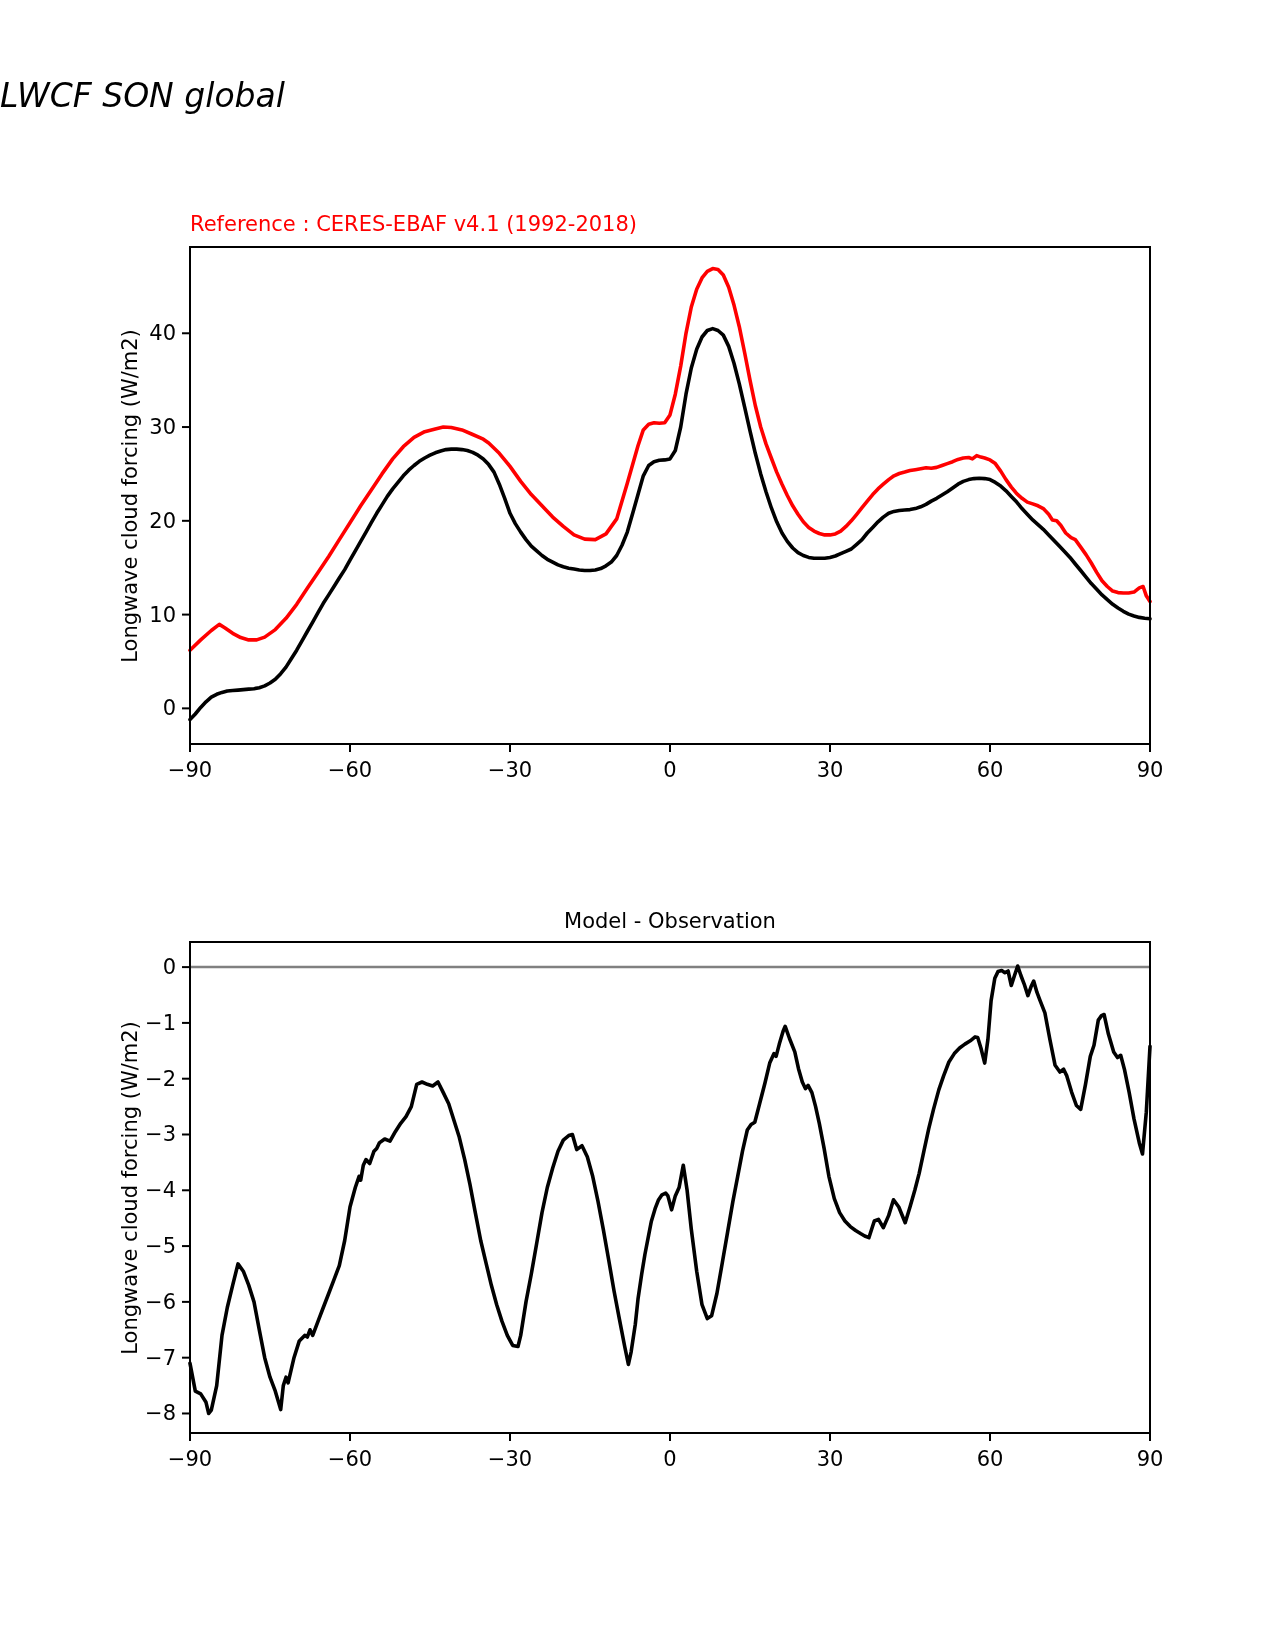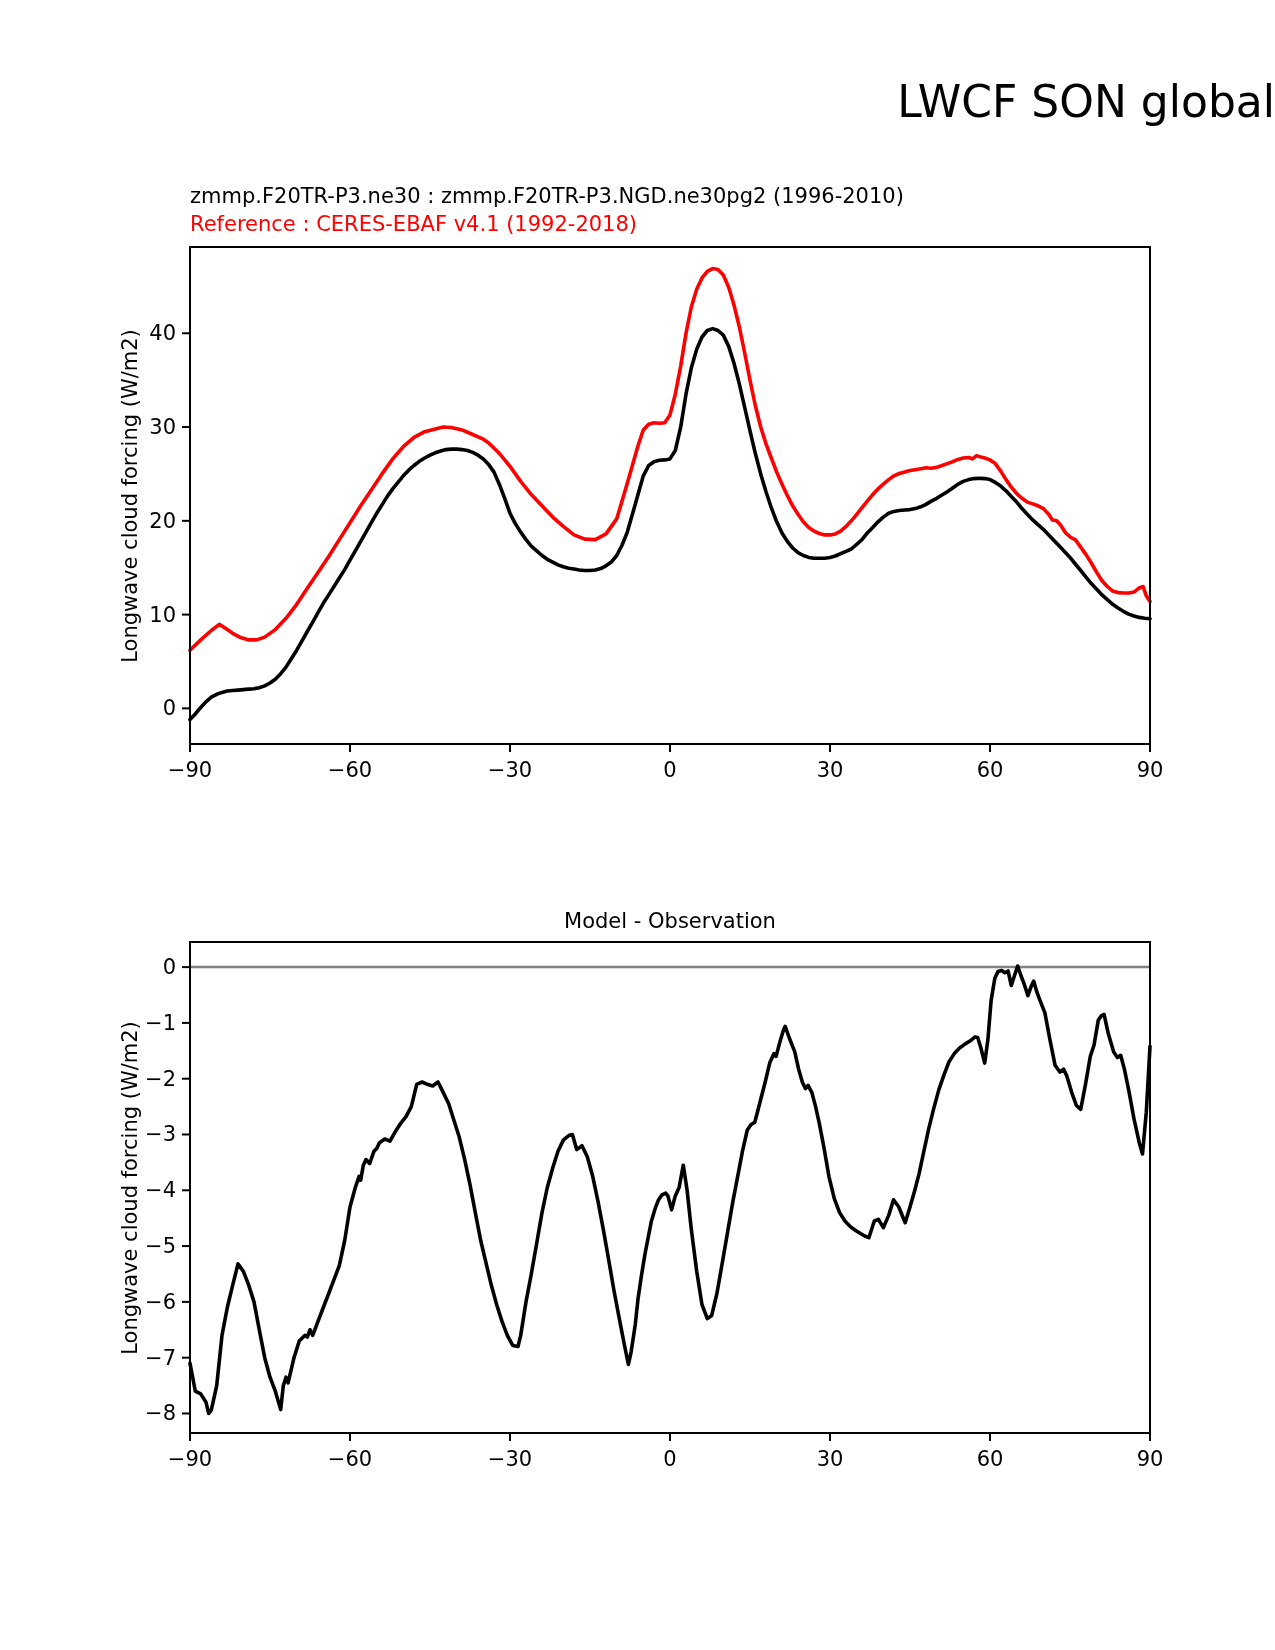--- a/index.html
+++ b/index.html
@@ -1,20 +1,20 @@
 <!DOCTYPE html>
 <html><head>
 <meta charset="utf-8">
 <style>
   html,body{margin:0;padding:0;background:#ffffff;}
   .figure{position:relative;width:1275px;height:1650px;background:#ffffff;
           font-family:"DejaVu Sans","Liberation Sans",sans-serif;overflow:hidden;}
   .figure svg{position:absolute;left:0;top:0;}
   .txt{position:absolute;color:#000;white-space:nowrap;}
-  .main-title{left:0;top:76px;width:1275px;text-align:right;font-size:44px;}
+  .main-title{left:0;top:76px;width:1275px;text-align:left;font-size:33px;font-style:italic;}
   .sub1{left:190px;top:184px;font-size:21px;color:#000000;}
   .sub2{left:190px;top:212px;font-size:21px;color:#ff0000;}
   .diff-title{left:0px;top:909px;width:1340px;text-align:center;font-size:21px;}
   .ylab{font-size:21px;transform:translate(-50%,-50%) rotate(-90deg);}
   .ylab1{left:130px;top:496px;}
   .ylab2{left:130px;top:1188px;}
 </style>
 </head>
 <body>
 
@@ -77,18 +77,17 @@
       <line x1="182" y1="1246.0852272727273" x2="190" y2="1246.0852272727273" stroke="#000" stroke-width="2"></line>
       <text x="176" y="1253.0852272727273" text-anchor="end" font-size="21px" font-family="DejaVu Sans, Liberation Sans, sans-serif" fill="#000">−5</text>
       <line x1="182" y1="1301.8806818181818" x2="190" y2="1301.8806818181818" stroke="#000" stroke-width="2"></line>
       <text x="176" y="1308.8806818181818" text-anchor="end" font-size="21px" font-family="DejaVu Sans, Liberation Sans, sans-serif" fill="#000">−6</text>
       <line x1="182" y1="1357.6761363636365" x2="190" y2="1357.6761363636365" stroke="#000" stroke-width="2"></line>
       <text x="176" y="1364.6761363636365" text-anchor="end" font-size="21px" font-family="DejaVu Sans, Liberation Sans, sans-serif" fill="#000">−7</text>
       <line x1="182" y1="1413.471590909091" x2="190" y2="1413.471590909091" stroke="#000" stroke-width="2"></line>
       <text x="176" y="1420.471590909091" text-anchor="end" font-size="21px" font-family="DejaVu Sans, Liberation Sans, sans-serif" fill="#000">−8</text>
     </svg>
   <div class="txt main-title">LWCF SON global</div>
-  <div class="txt sub1">zmmp.F20TR-P3.ne30 : zmmp.F20TR-P3.NGD.ne30pg2 (1996-2010)</div>
   <div class="txt sub2">Reference : CERES-EBAF v4.1 (1992-2018)</div>
   <div class="txt diff-title">Model - Observation</div>
   <div class="txt ylab ylab1">Longwave cloud forcing (W/m2)</div>
   <div class="txt ylab ylab2">Longwave cloud forcing (W/m2)</div>
 </div>
 
 </body></html>

